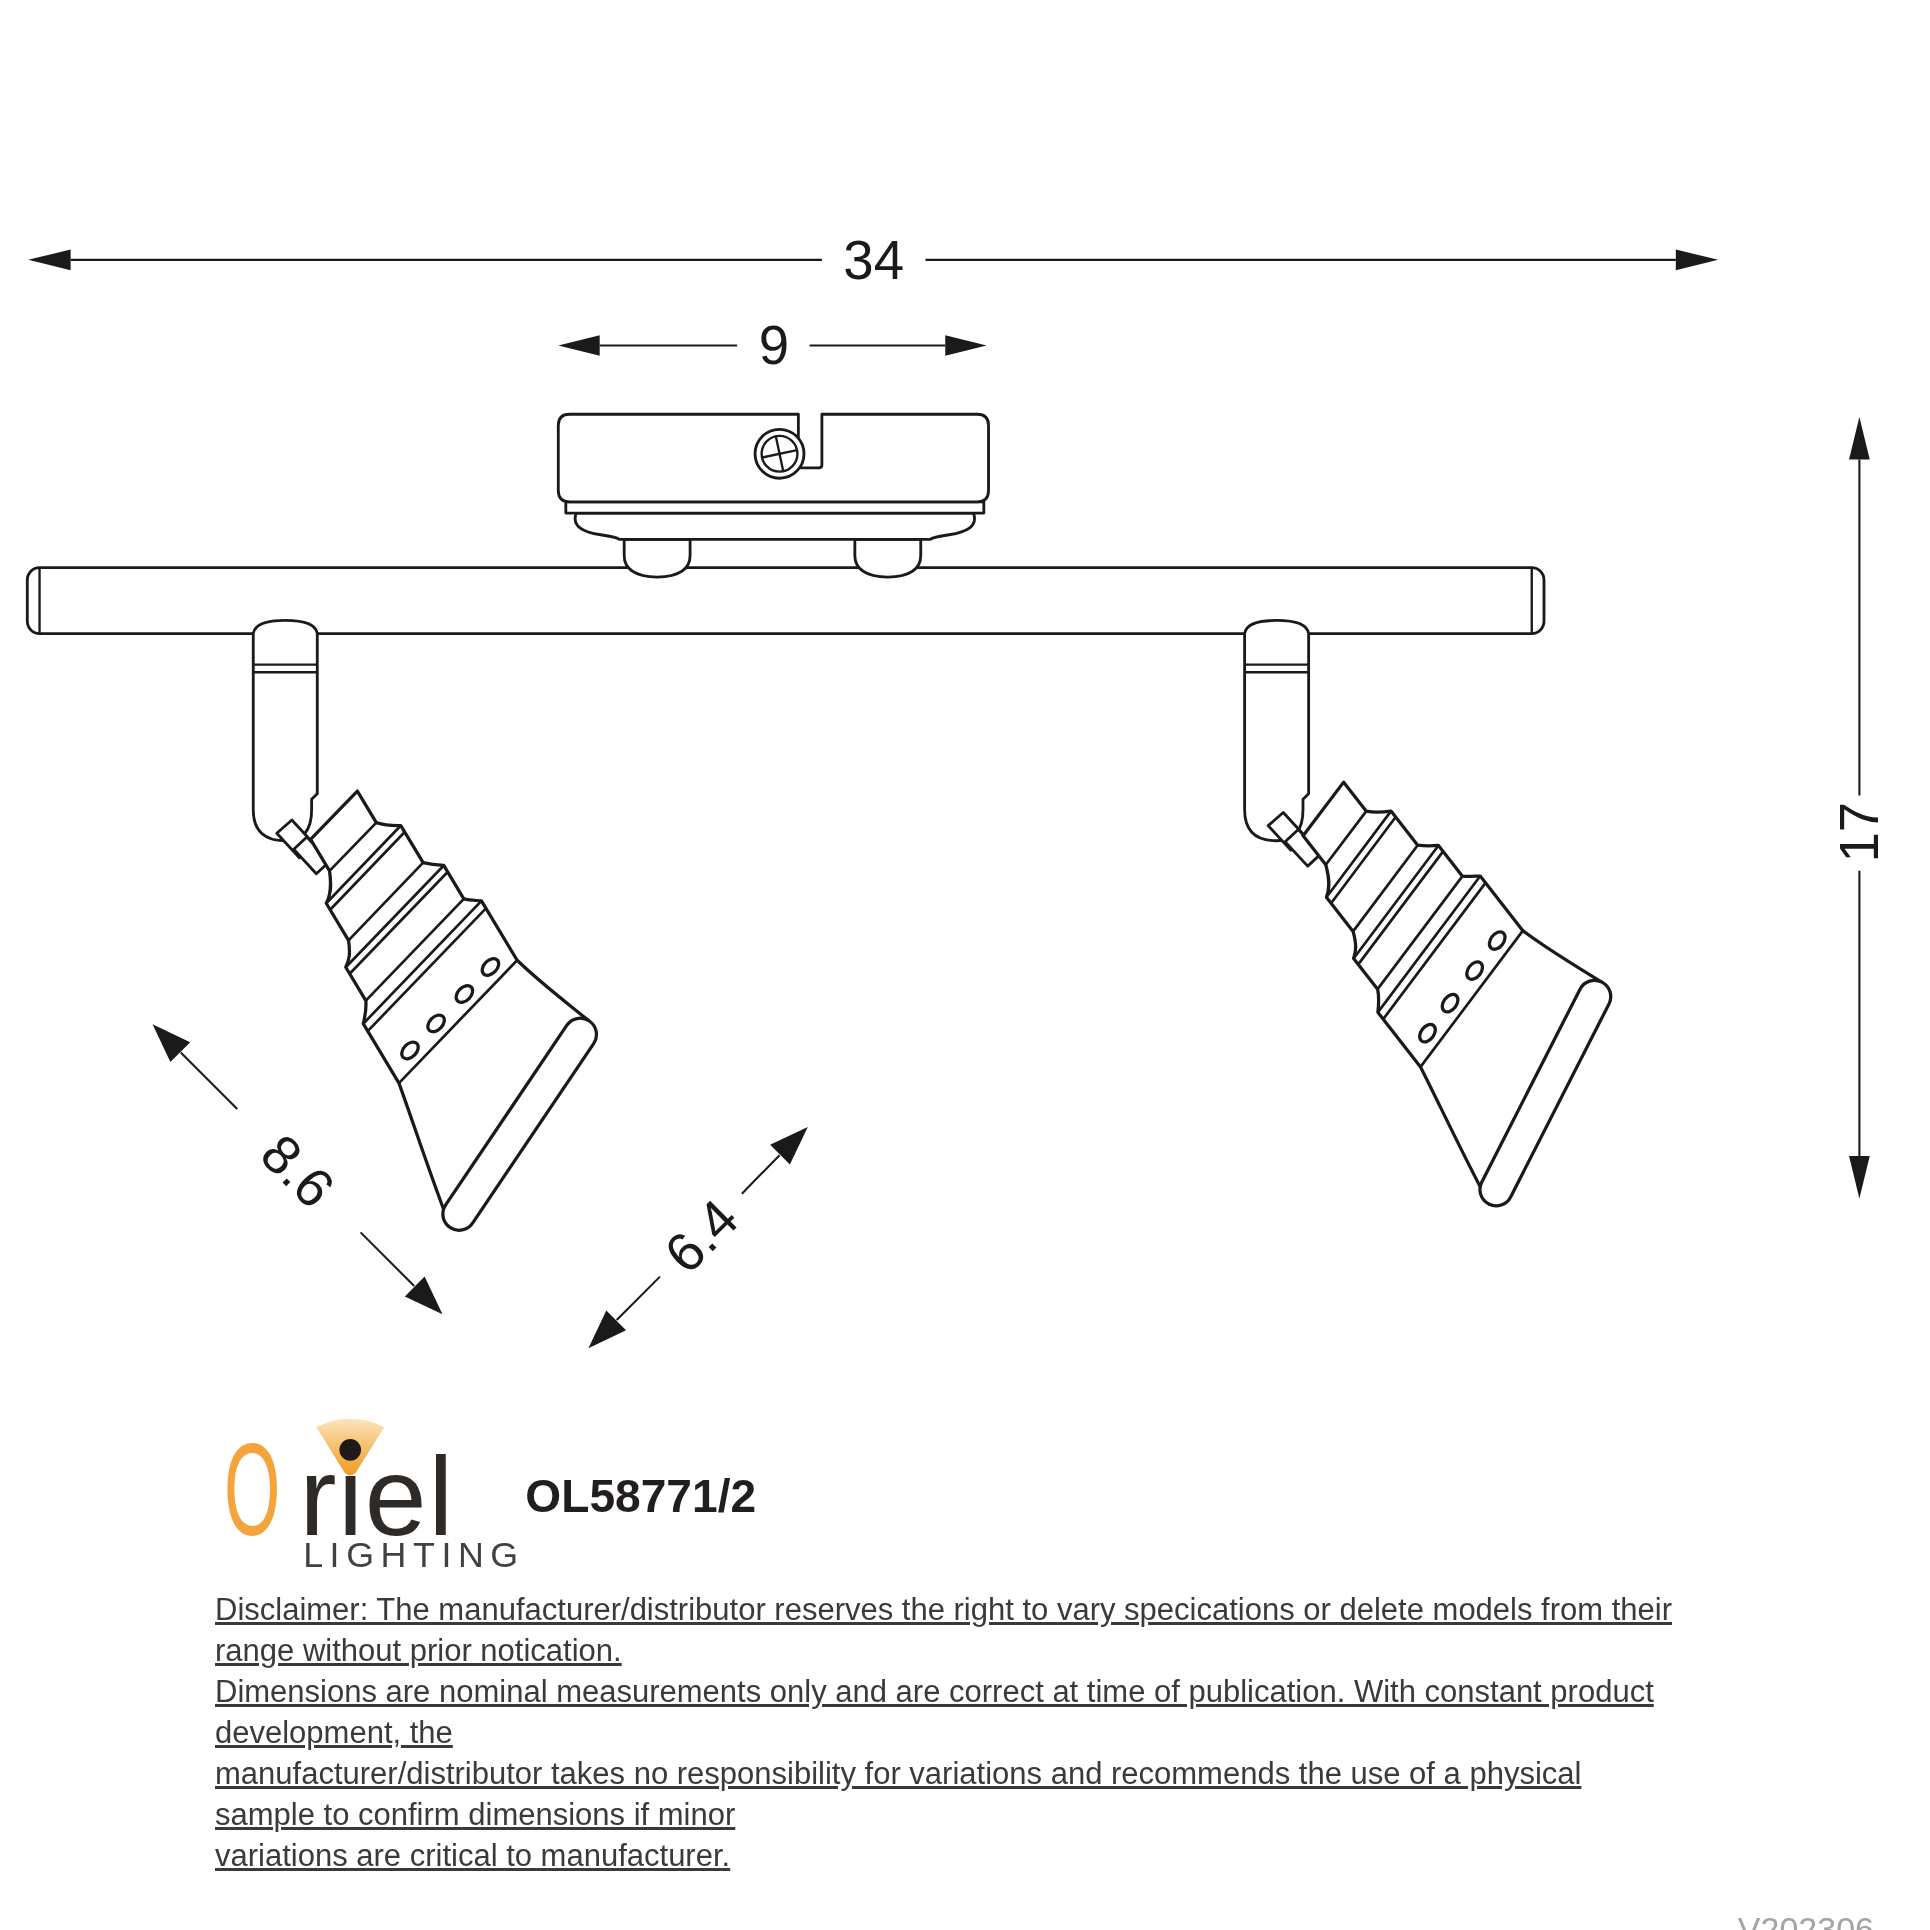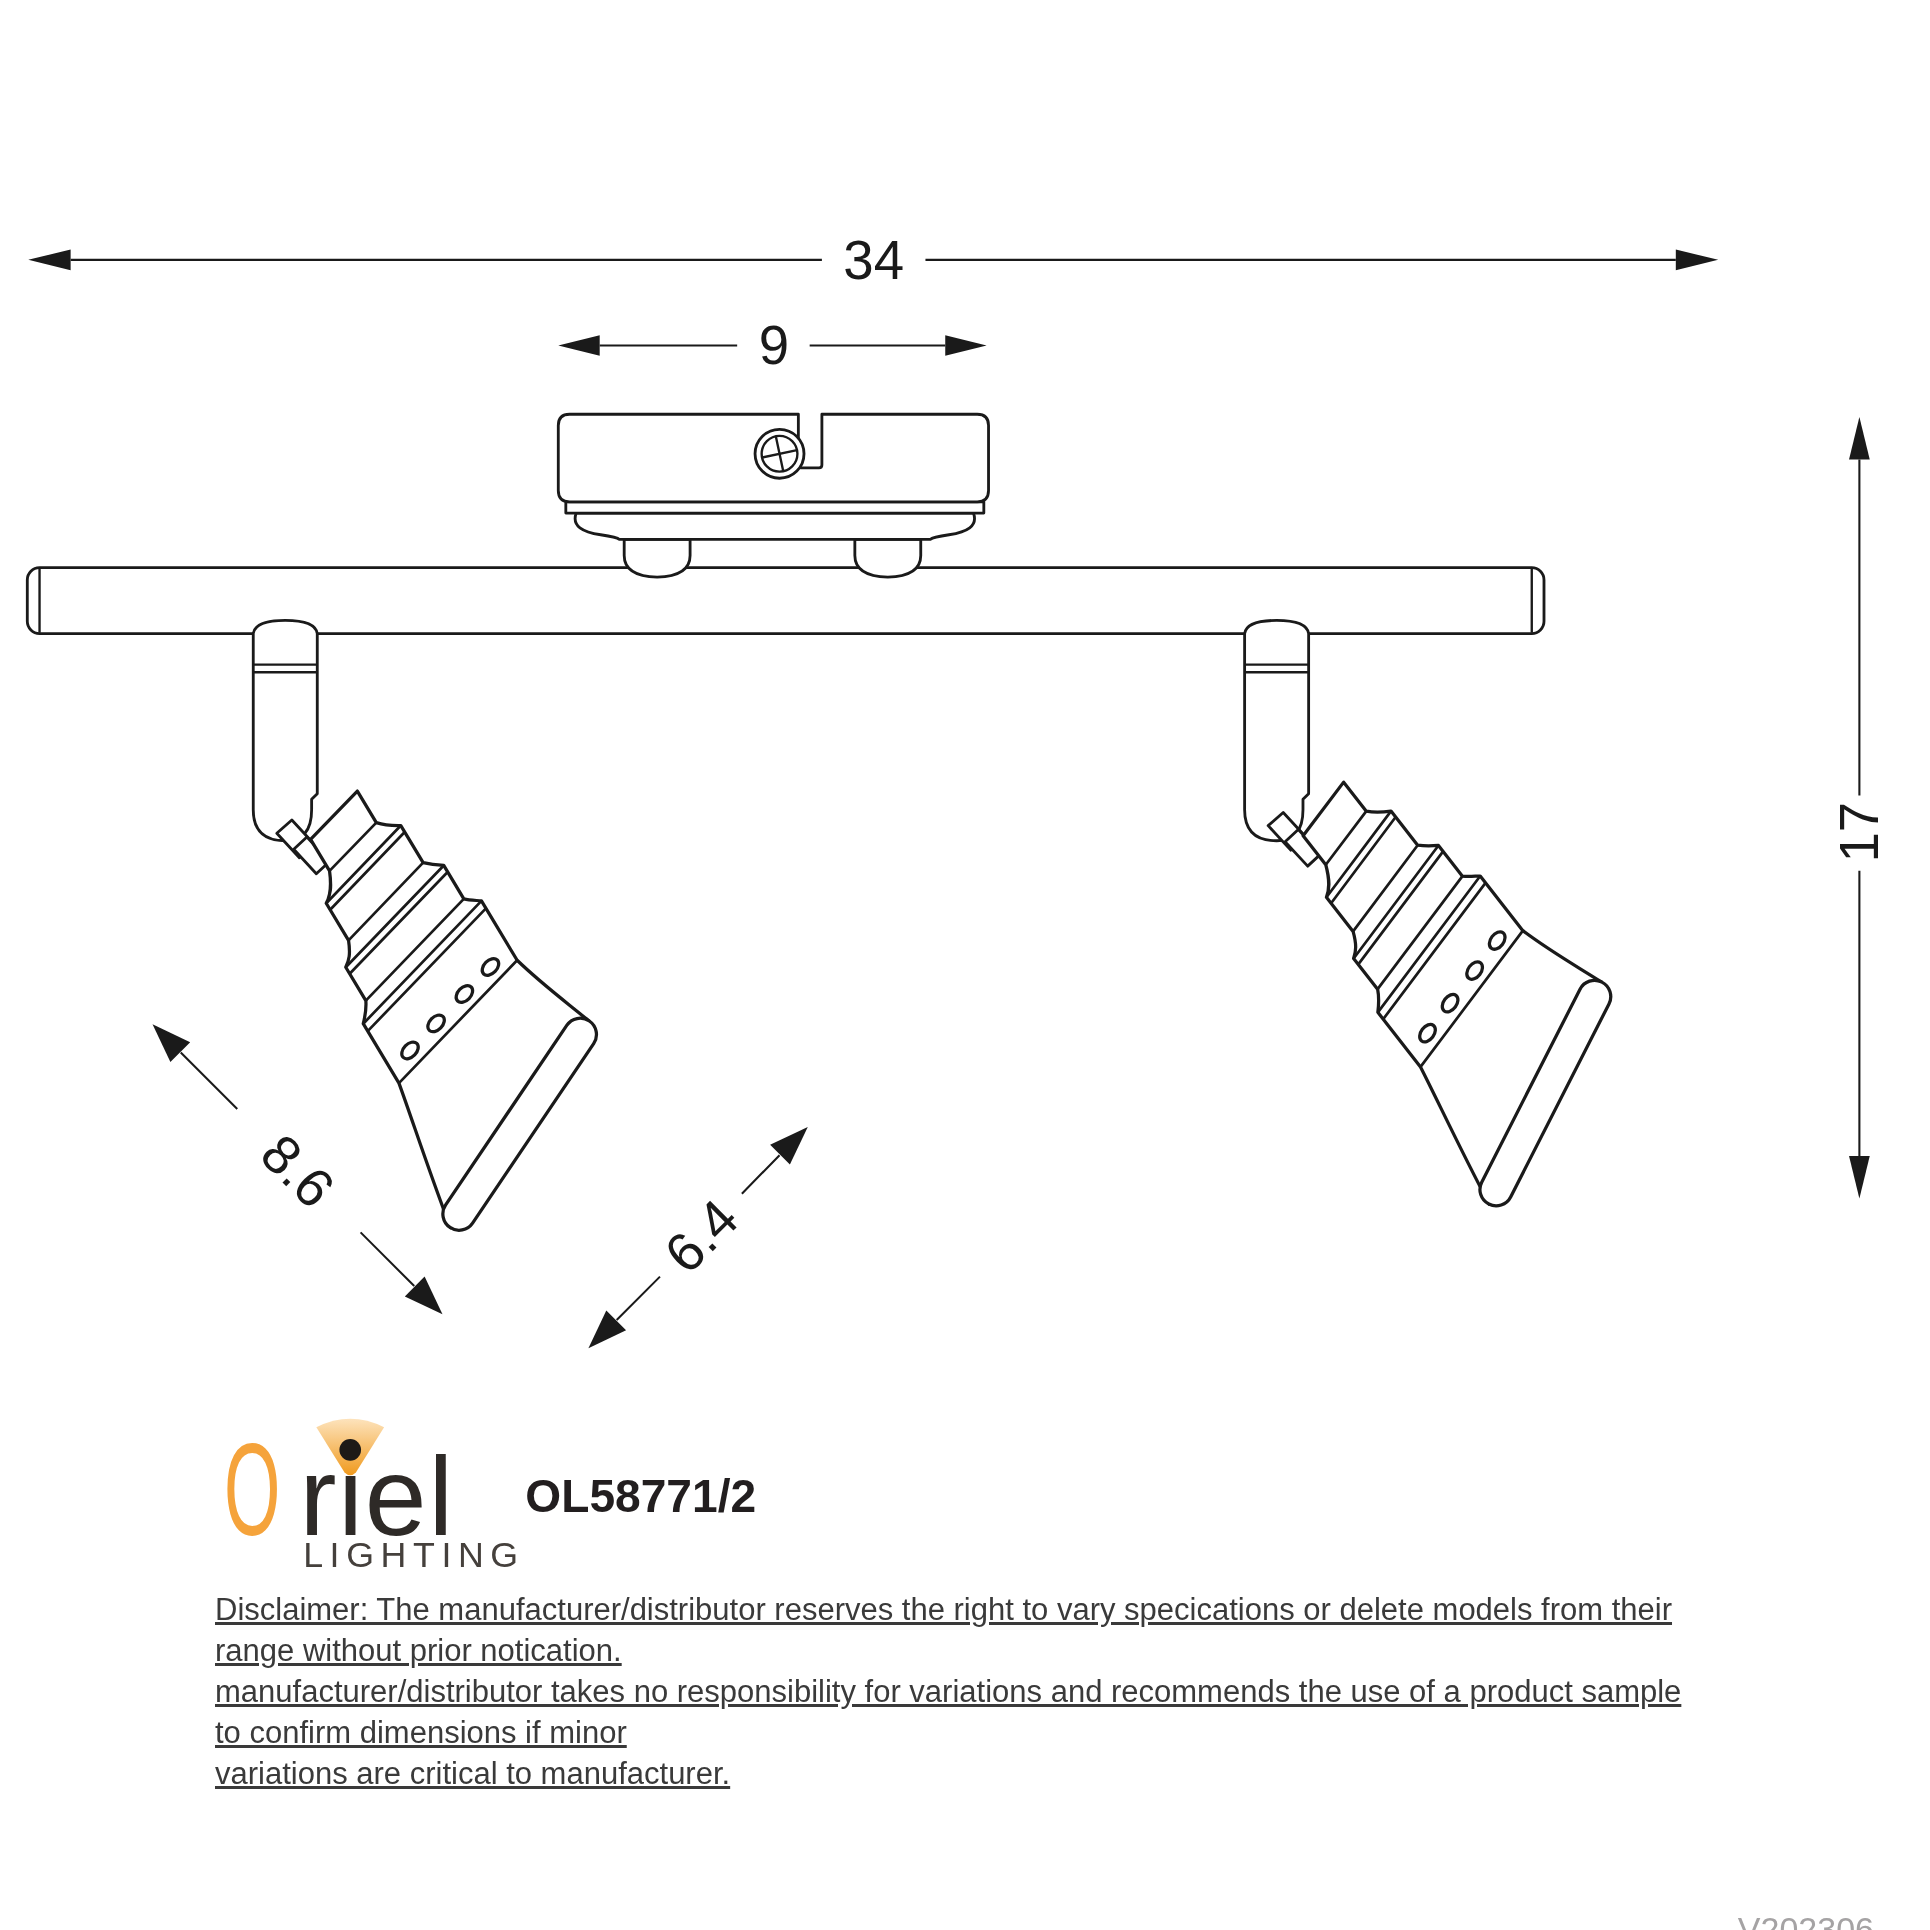--- a/index.html
+++ b/index.html
@@ -141,19 +141,20 @@
     <text class="brand-rest" x="318" y="1630">riel</text>
     <path d="M336,1516 Q372,1498 408,1516 L378,1564 Q372,1570 366,1564 Z" fill="url(#coneGrad)"></path>
     <circle cx="372" cy="1540" r="11.5" fill="#1d1a17"></circle>
     <text class="brand-tag" x="322" y="1664">LIGHTING</text>
     <text class="prod-code" x="558" y="1606">OL58771/2</text>
   </g>
 </svg>
 
 <div class="disclaimer">
   <div>Disclaimer: The manufacturer/distributor reserves the right to vary specications or delete models from their range without prior notication.</div>
-  <div>manufacturer/distributor takes no responsibility for variations and recommends the use of a product sample to confirm dimensions if minor</div>
+  <div>Dimensions are nominal measurements only and are correct at time of publication. With constant product development, the</div>
+  <div>manufacturer/distributor takes no responsibility for variations and recommends the use of a physical sample to confirm dimensions if minor</div>
   <div>variations are critical to manufacturer.</div>
 </div>
 
 <div class="version">V202306</div>
 </div>
 
 
 </body></html>

